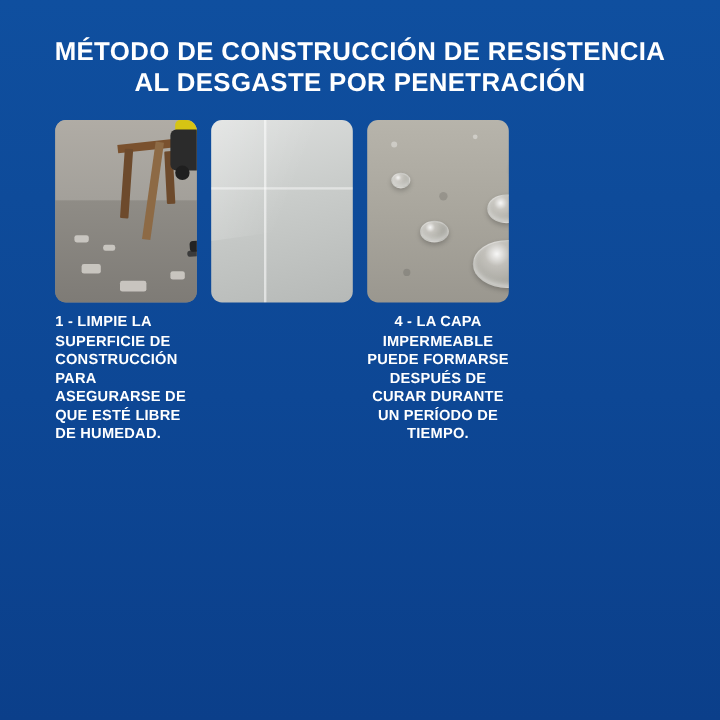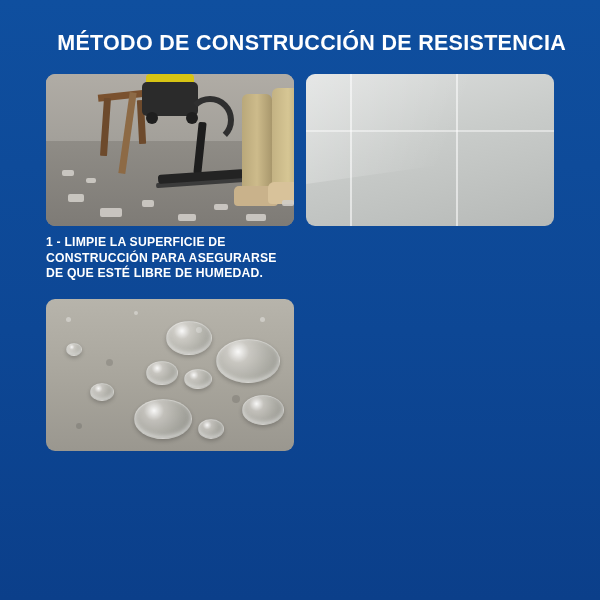--- a/index.html
+++ b/index.html
@@ -16,36 +16,36 @@
   .poster {
     position: relative;
     width: 600px;
     height: 600px;
     background: linear-gradient(180deg, #0f4f9f 0%, #0d4795 55%, #0b3f8a 100%);
     box-sizing: border-box;
     padding: 0;
   }
   .title {
     color: #ffffff;
-    text-align: right;
+    text-align: center;
     font-weight: bold;
     font-size: 21.5px;
     line-height: 26px;
     letter-spacing: 0.3px;
     padding: 30px 34px 0 34px;
     text-transform: uppercase;
   }
   .title .line {
     display: block;
     white-space: nowrap;
   }
   .grid {
     margin: 18px 46px 0 46px;
     display: grid;
-    grid-template-columns: 1fr 1fr;
+    grid-template-columns: 1fr 1fr 1fr 1fr;
     grid-column-gap: 22px;
     grid-row-gap: 6px;
     gap: 12px;
   }
   .step {
     display: flex;
     flex-direction: column;
   }
   .photo {
     width: 100%;
@@ -226,20 +226,21 @@
     border: 1px solid rgba(255,255,255,.35);
   }
 </style>
 </head>
 <body>
 
 <div class="poster">
 
   <div class="title">
     <span class="line">MÉTODO DE CONSTRUCCIÓN DE RESISTENCIA</span>
+    <span class="line">AL DESGASTE POR PENETRACIÓN</span>
   </div>
 
   <div class="grid">
 
     <div class="step">
       <div class="photo p1">
         <div class="wall"></div>
         <div class="floor"></div>
         <div class="table-top"></div>
         <div class="chair-leg" style="left:56px; top:24px; height:58px; transform:rotate(4deg);"></div>
@@ -293,16 +294,17 @@
         <div class="bead" style="left:170px; top:40px; width:62px; height:42px;"></div>
         <div class="bead" style="left:100px; top:62px; width:30px; height:22px;"></div>
         <div class="bead" style="left:138px; top:70px; width:26px; height:18px;"></div>
         <div class="bead" style="left:196px; top:96px; width:40px; height:28px;"></div>
         <div class="bead" style="left:88px; top:100px; width:56px; height:38px;"></div>
         <div class="bead" style="left:44px; top:84px; width:22px; height:16px;"></div>
         <div class="bead" style="left:152px; top:120px; width:24px; height:18px;"></div>
         <div class="bead" style="left:20px; top:44px; width:14px; height:11px;"></div>
 
       </div>
+      <div class="caption center">4 - LA CAPA IMPERMEABLE PUEDE FORMARSE DESPUÉS DE CURAR DURANTE UN PERÍODO DE TIEMPO.</div>
     </div>
 
   </div>
 </div>
 
 </body></html>

